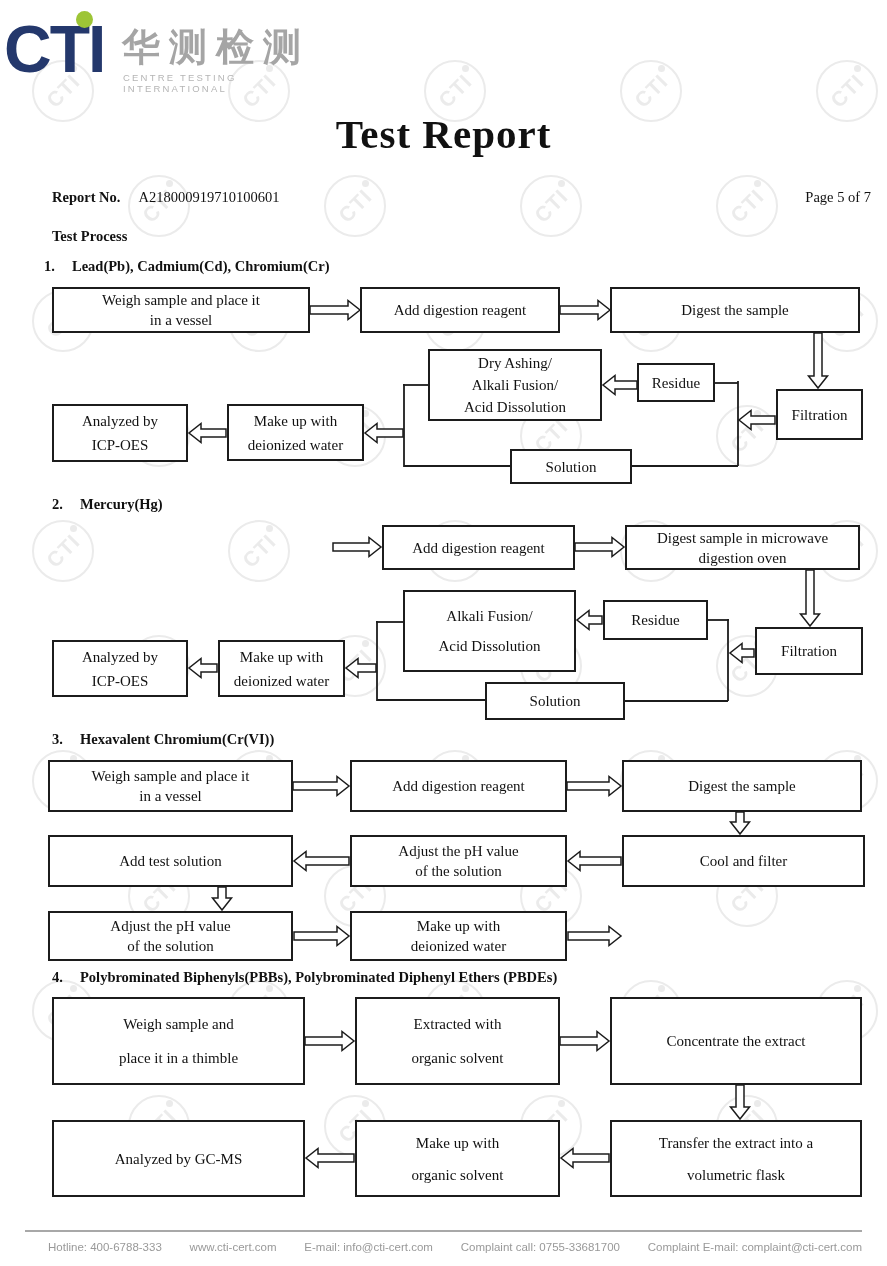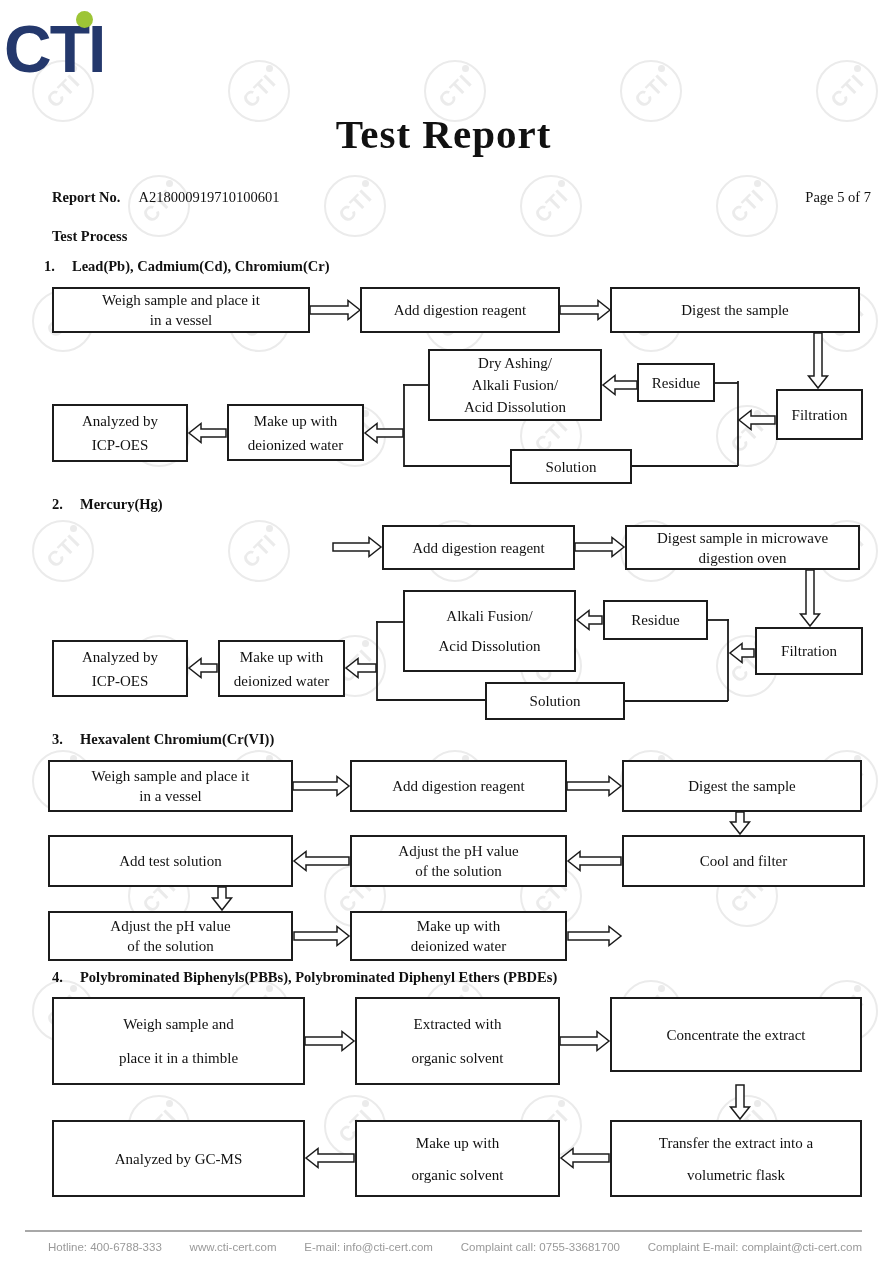--- a/index.html
+++ b/index.html
@@ -269,20 +269,22 @@
       <polygon points="305,1037 342,1037 342,1031.5 354,1041 342,1050.5 342,1045 305,1045" fill="#fff" stroke="#1c1c1c" stroke-width="1.5"></polygon>
       <polygon points="560,1037 597,1037 597,1031.5 609,1041 597,1050.5 597,1045 560,1045" fill="#fff" stroke="#1c1c1c" stroke-width="1.5"></polygon>
       <polygon points="736,1085 736,1107 730.5,1107 740,1119 749.5,1107 744,1107 744,1085" fill="#fff" stroke="#1c1c1c" stroke-width="1.5"></polygon>
       <polygon points="609,1154 573,1154 573,1148.5 561,1158 573,1167.5 573,1162 609,1162" fill="#fff" stroke="#1c1c1c" stroke-width="1.5"></polygon>
       <polygon points="354,1154 318,1154 318,1148.5 306,1158 318,1167.5 318,1162 354,1162" fill="#fff" stroke="#1c1c1c" stroke-width="1.5"></polygon>
     </svg>
 
   <div class="logo">
     <span class="logo-cti">CTI</span>
     <span class="logo-dot"></span>
+    <div class="logo-cn">华测检测</div>
+    <div class="logo-sub">CENTRE TESTING INTERNATIONAL</div>
   </div>
 
   <div class="title">Test Report</div>
 
   <div class="report-row">
     <span class="lbl">Report No.</span><span class="val">A218000919710100601</span>
     <span class="pg">Page 5 of 7</span>
   </div>
 
   <div class="tp">Test Process</div>
@@ -330,21 +332,21 @@
   <div class="fbox" style="left:48px;top:835px;width:245px;height:52px;">Add test solution</div>
   <div class="fbox" style="left:48px;top:911px;width:245px;height:50px;">Adjust the pH value
 of the solution</div>
   <div class="fbox" style="left:350px;top:911px;width:217px;height:50px;">Make up with
 deionized water</div>
 
   <div class="fbox lh34" style="left:52px;top:997px;width:253px;height:88px;">Weigh sample and
 place it in a thimble</div>
   <div class="fbox lh34" style="left:355px;top:997px;width:205px;height:88px;">Extracted with
 organic solvent</div>
-  <div class="fbox" style="left:610px;top:997px;width:252px;height:75px;">Concentrate the extract</div>
+  <div class="fbox" style="left:610px;top:997px;width:252px;height:88px;">Concentrate the extract</div>
   <div class="fbox lh32" style="left:610px;top:1120px;width:252px;height:77px;">Transfer the extract into a
 volumetric flask</div>
   <div class="fbox lh32" style="left:355px;top:1120px;width:205px;height:77px;">Make up with
 organic solvent</div>
   <div class="fbox" style="left:52px;top:1120px;width:253px;height:77px;">Analyzed by GC-MS</div>
 
   <div class="f-rule"></div>
   <div class="footer">
     <span>Hotline: 400-6788-333</span>
     <span>www.cti-cert.com</span>

